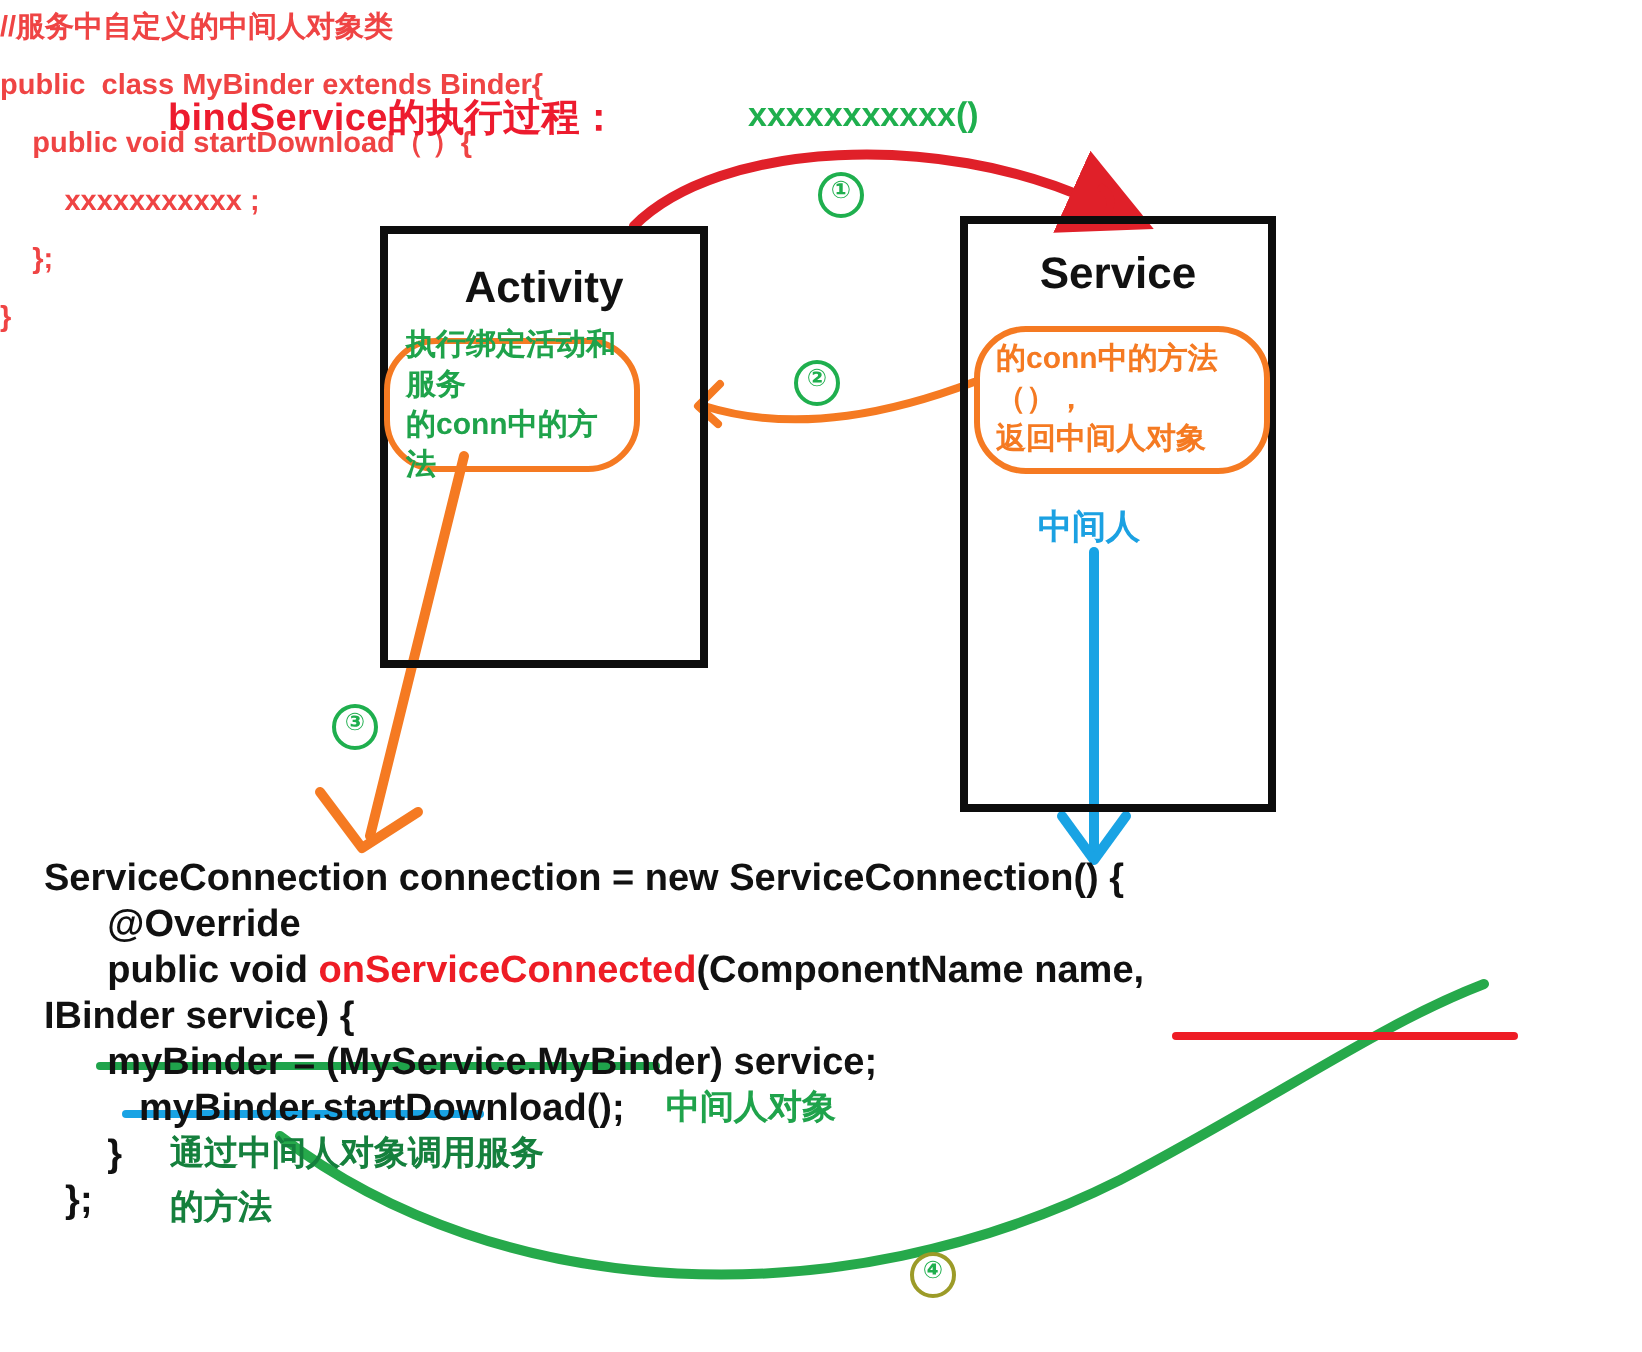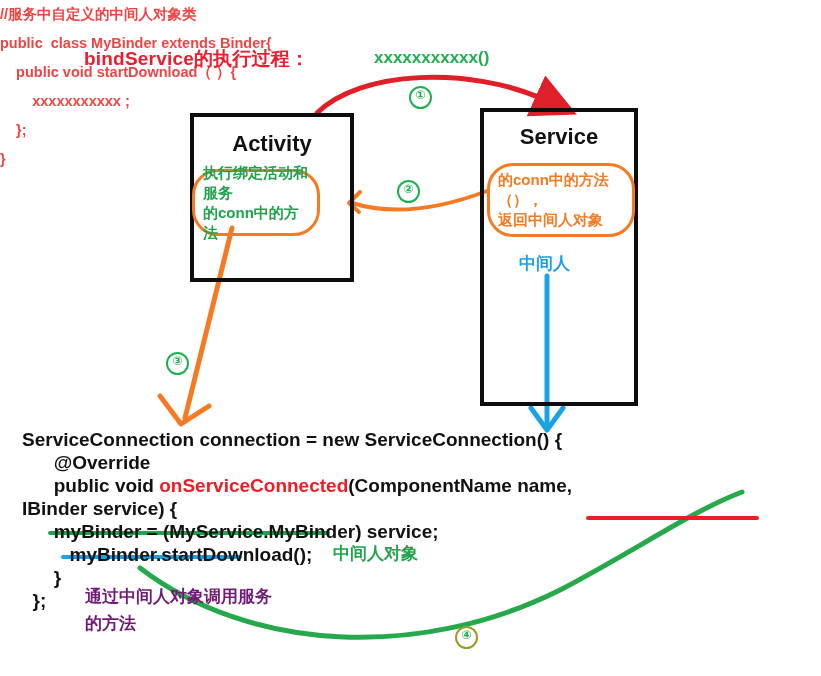--- a/index.html
+++ b/index.html
@@ -12,21 +12,21 @@
   
   .title-red{
     left:84px;top:46px;color:#ED1B2E;font-weight:bold;font-size:19px;letter-spacing:.2px;
   }
   .lbl-bindservice{
     left:374px;top:48px;color:#1FAF4E;font-weight:bold;font-size:17px;
   }
 
   
   .box{position:absolute;border:4px solid #0d0d0d;background:transparent;box-sizing:border-box;}
-  #activity-box{left:190px;top:113px;width:164px;height:169px;}
+  #activity-box{left:190px;top:113px;width:164px;height:221px;}
   #service-box{left:480px;top:108px;width:158px;height:298px;}
   .box-title{position:absolute;width:100%;text-align:center;font-weight:bold;font-size:22px;color:#111;}
   #activity-title{top:14px;}
   #service-title{top:12px;}
 
   
   .callout{position:absolute;border:3px solid #F57A22;border-radius:26px;box-sizing:border-box;
            display:flex;flex-direction:column;justify-content:center;padding:3px 8px;}
   #activity-callout{left:192px;top:169px;width:128px;height:67px;}
   #service-callout{left:487px;top:163px;width:148px;height:74px;}
@@ -49,21 +49,21 @@
   #code-left{left:22px;top:428px;width:420px;}
   #code-left .ln{white-space:pre;}
   .kw-red{color:#EE1C25;}
   #code-right{left:468px;top:438px;width:330px;font-weight:bold;font-size:14.5px;
               line-height:29px;color:#ef4444;}
   #code-right .ln{white-space:pre;}
 
   
   .ann-green{position:absolute;color:#1FA34B;font-weight:bold;font-size:17px;}
   #ann-binder-obj{left:333px;top:542px;}
-  .ann-blue{position:absolute;color:#701a75;font-weight:bold;font-size:17px;line-height:27px;margin-top:20px;}
+  .ann-blue{position:absolute;color:#15803d;font-weight:bold;font-size:17px;line-height:27px;}
   #ann-call-service{left:85px;top:563px;}
 </style>
 </head>
 <body>
 
 <div id="stage">
 
   <svg class="layer" viewBox="0 0 821 676">
     <defs>
       <marker id="arrowRed" markerWidth="9" markerHeight="9" refX="2" refY="4.5" orient="auto" markerUnits="strokeWidth">

